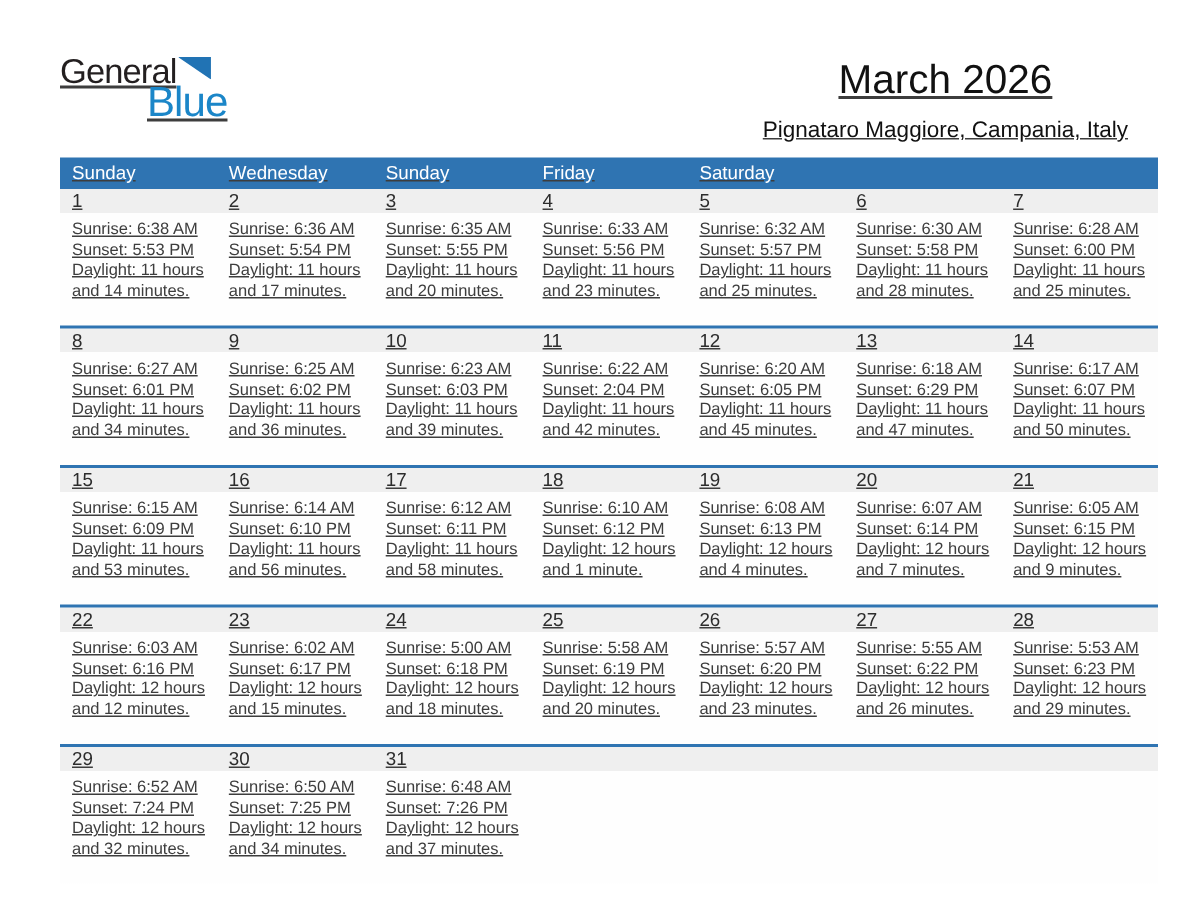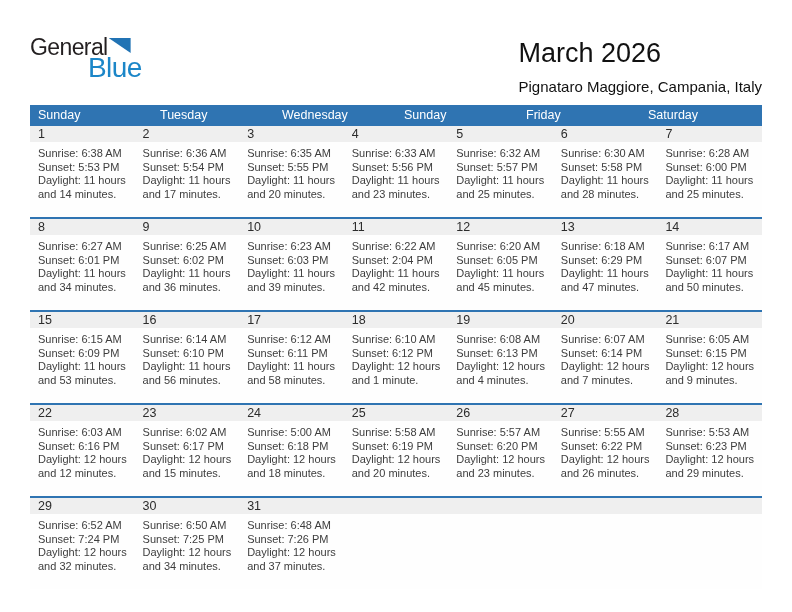--- a/index.html
+++ b/index.html
@@ -1,37 +1,37 @@
 <!DOCTYPE html>
 <html style="--header-blue: #2f74b2; --brand-blue: #1b86c8; --triangle-blue: #2173b4; --band-gray: #efefef;"><head>
 <meta charset="utf-8">
 <style>
   * { margin:0; padding:0; box-sizing:border-box; }
   body {
     width:792px; height:612px; background:#ffffff;
     font-family:"Liberation Sans", sans-serif;
     color:#3d3d3d; overflow:hidden;
   }
-  .page { width:792px; height:612px; padding:0 30px; }
+  .page { width:792px; height:612px; padding:0 40px;text-decoration:underline; }
 
   
   .header { display:flex; justify-content:space-between; align-items:flex-start; padding-top:36px; height:105px; }
   .logo { line-height:1; }
   .logo-row1 { display:flex; align-items:flex-start; }
   .logo-general { font-size:23px; color:#231f20; letter-spacing:-0.6px; }
   .logo-triangle { width:22px; height:15px; background:var(--triangle-blue,#2173b4);
     clip-path:polygon(0 0, 100% 0, 100% 100%); margin-left:1px; margin-top:2px; }
   .logo-blue { font-size:28px; color:var(--brand-blue,#1b86c8); margin-top:-5px; margin-left:58px; letter-spacing:-0.6px; }
-  .title-block { text-align:left; padding-top:2px; }
+  .title-block { text-align:center; padding-top:2px; }
   .title { font-size:27px; font-weight:400; color:#111111; }
   .subtitle { font-size:15px; color:#111111; margin-top:9px; }
 
   
   .calendar { width:732px; }
-  .weekday-row { display:grid; grid-template-columns:repeat(6,1fr); background:var(--header-blue,#2f74b2); height:21px; }
+  .weekday-row { display:grid; grid-template-columns:repeat(7,1fr); background:var(--header-blue,#2f74b2); height:21px; }
   .weekday-cell { color:#ffffff; font-size:12.5px; line-height:21px; padding-left:8px; }
   .week-row {
     display:grid; grid-template-columns:repeat(7,1fr); height:91px;
     background:linear-gradient(var(--band-gray,#efefef) 0, var(--band-gray,#efefef) 16px, #fefefe 16px);
   }
   .week-row + .week-row { border-top:2px solid var(--header-blue,#2f74b2); height:93px; }
   .day-cell { padding:0 3px 0 8px; overflow:hidden; }
   .day-number { display:block; font-size:12.5px; line-height:16px; color:#2c2c2c; }
   .day-details { margin-top:5px; font-size:11px; line-height:13.5px; color:#3d3d3d; white-space:nowrap; }
 </style>
@@ -50,21 +50,20 @@
     </div>
     <div class="title-block">
       <div class="title">March 2026</div>
       <div class="subtitle">Pignataro Maggiore, Campania, Italy</div>
     </div>
   </div>
 
   <div class="calendar">
     <div class="weekday-row">
       <div class="weekday-cell">Sunday</div>
-      <div class="weekday-cell">Tuesday</div>
       <div class="weekday-cell">Wednesday</div>
       <div class="weekday-cell">Sunday</div>
       <div class="weekday-cell">Friday</div>
       <div class="weekday-cell">Saturday</div>
     </div>
     <div id="weeks-container">
         <div class="week-row">
   <div class="day-cell">
     <span class="day-number">1</span>
     <div class="day-details">

